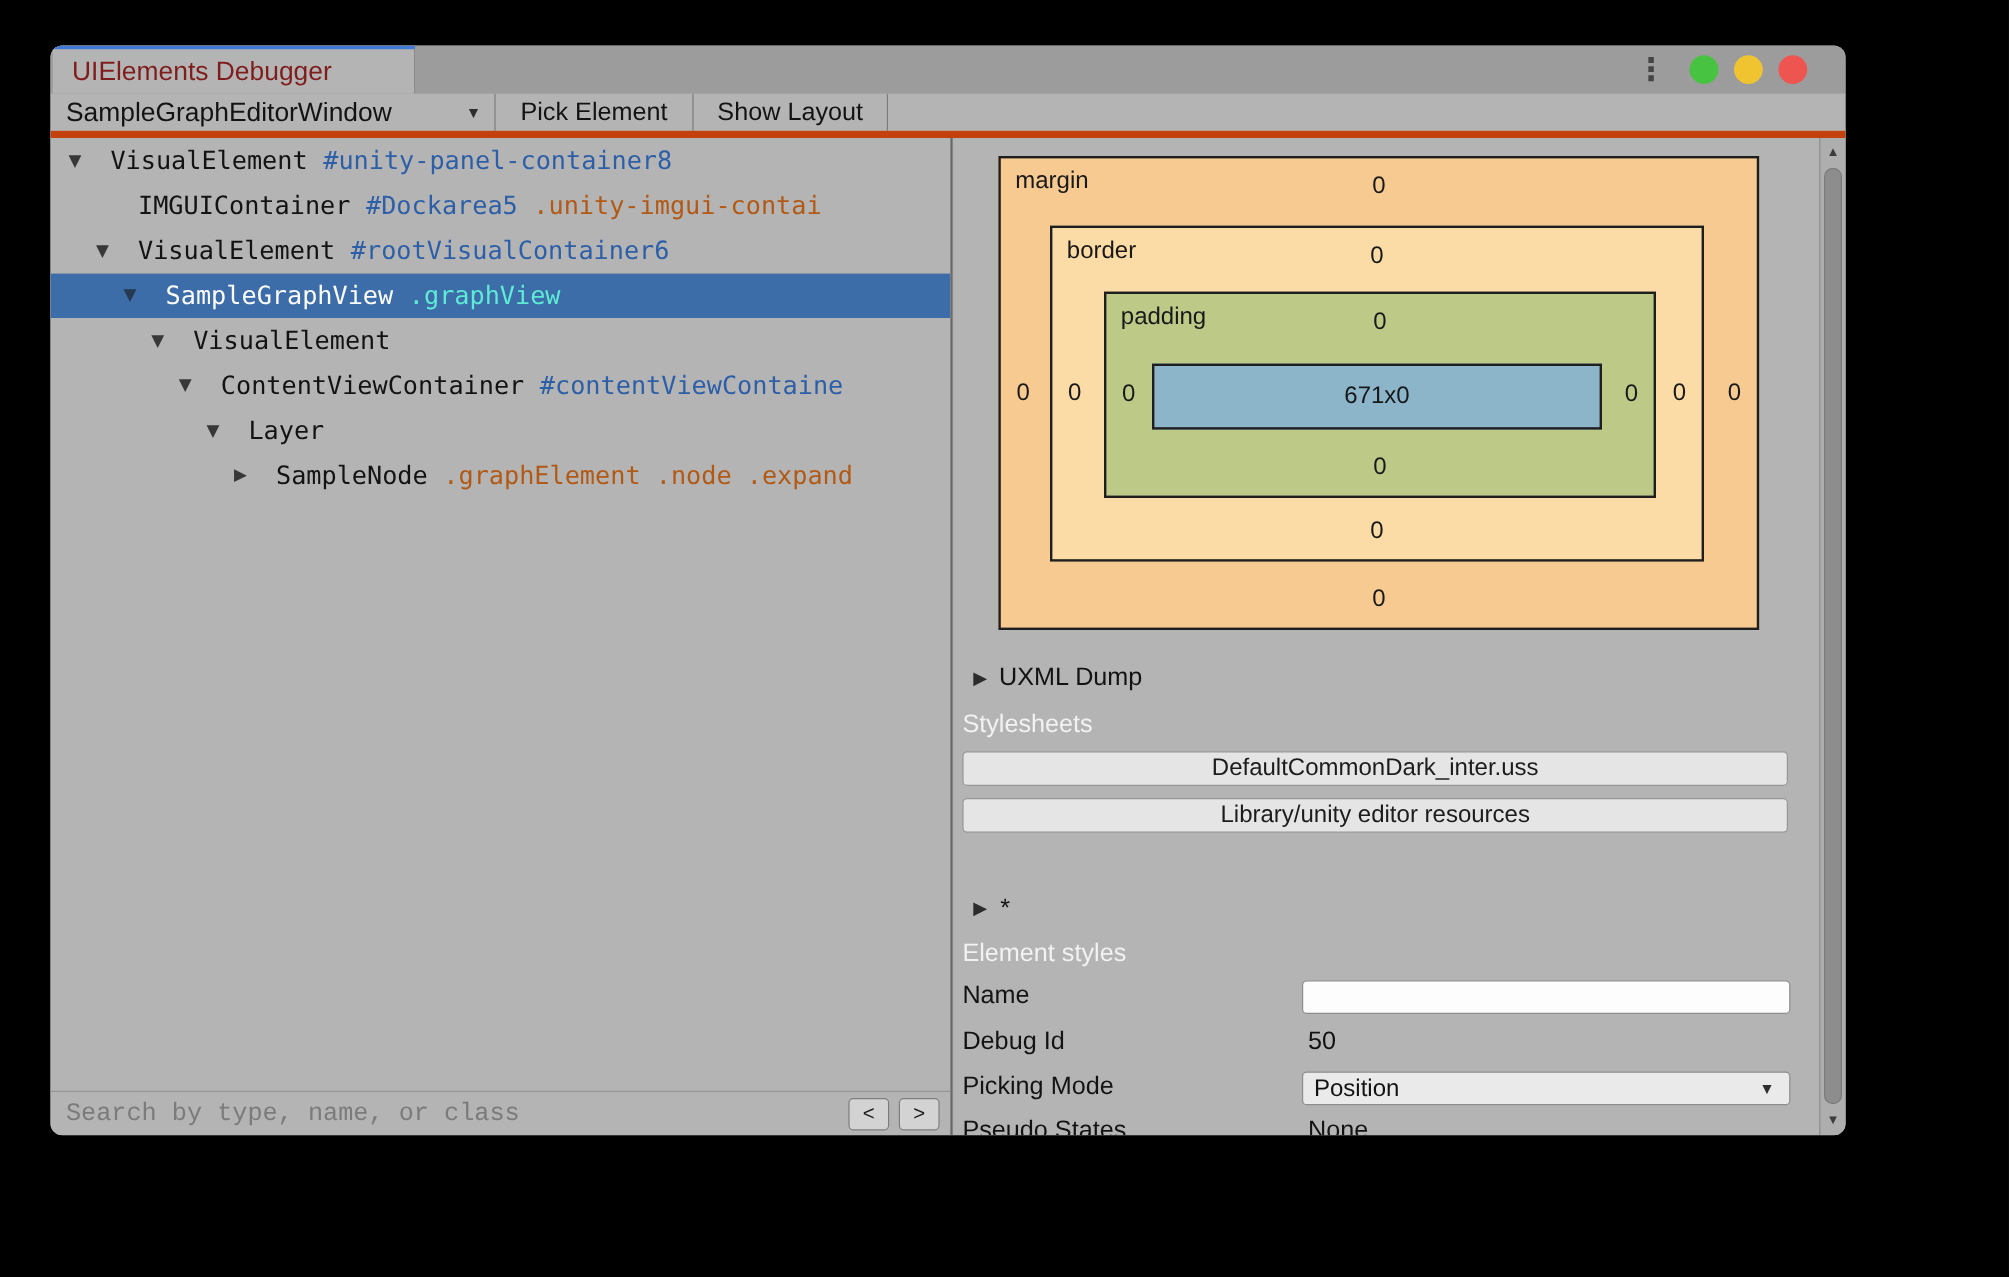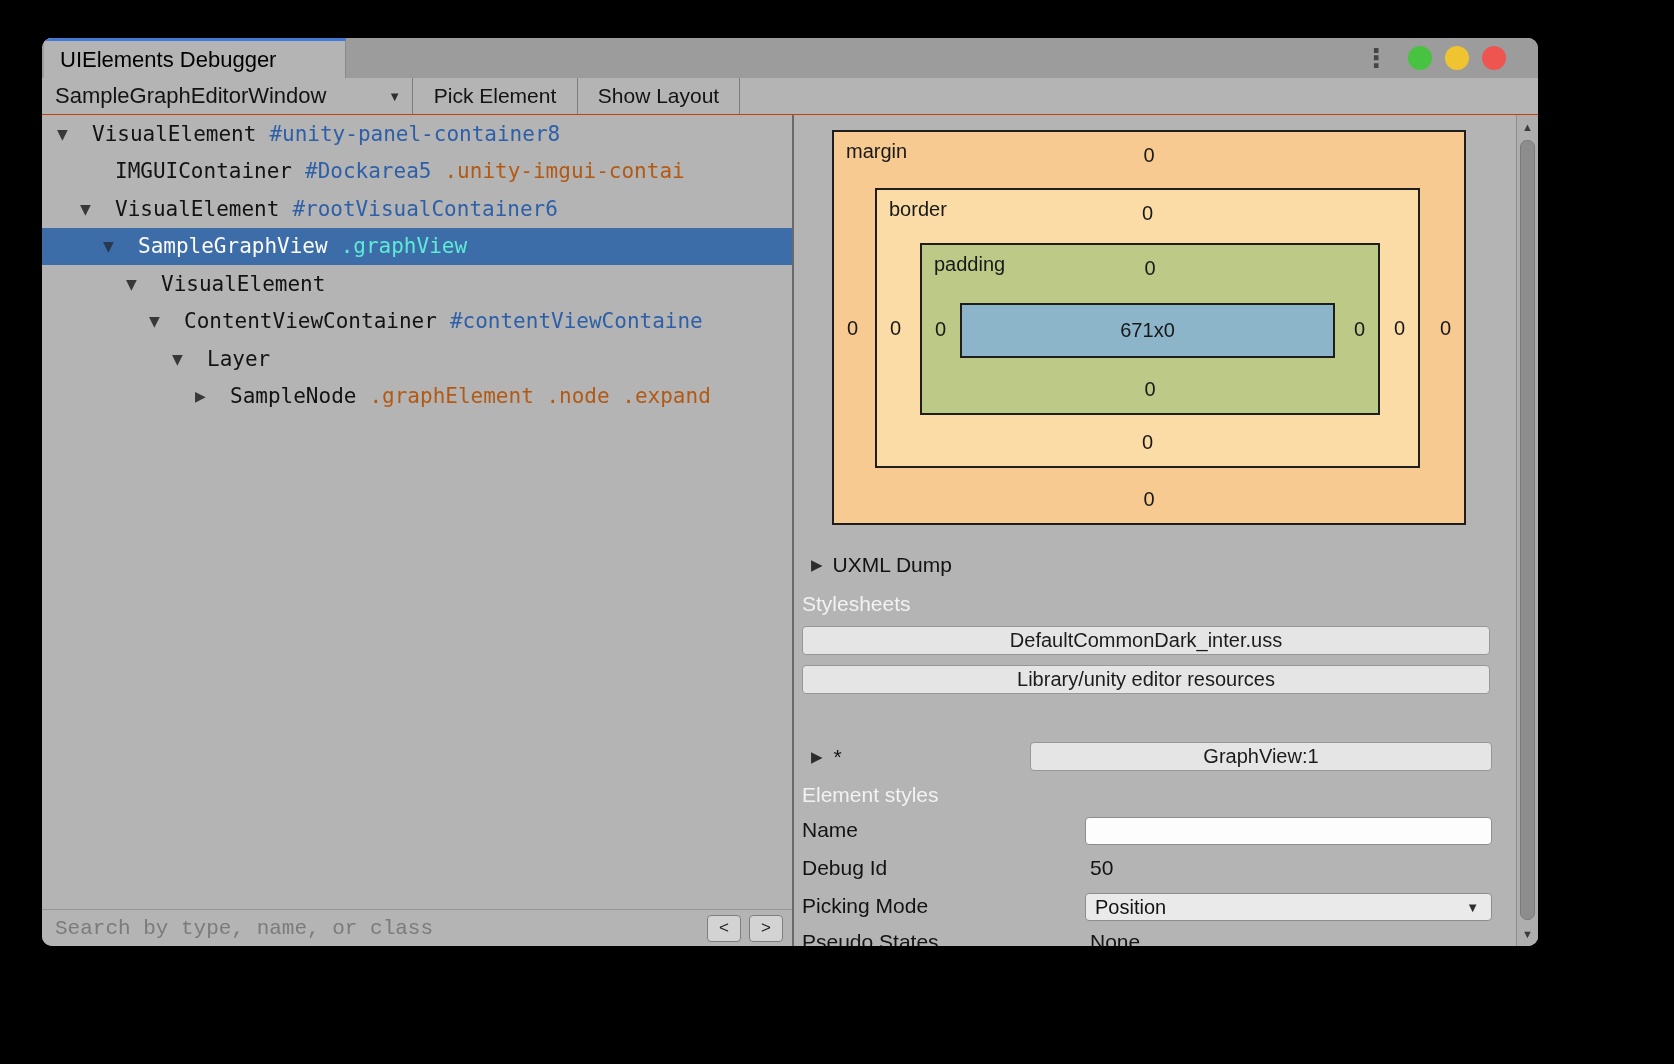--- a/index.html
+++ b/index.html
@@ -3,30 +3,30 @@
 <meta charset="utf-8">
 <style>
   *{margin:0;padding:0;box-sizing:border-box}
   html,body{width:1674px;height:1064px;background:#000;overflow:hidden}
   body{font-family:"Liberation Sans","DejaVu Sans",sans-serif;position:relative}
 
   .window{position:absolute;left:42px;top:38px;width:1496px;height:908px;background:#b4b4b4;border-radius:10px;overflow:hidden}
 
   
   .tabbar{position:relative;height:40px;background:#9c9c9c}
-  .tab{position:absolute;left:2px;top:0;height:40px;width:302px;background:#b4b4b4;border-top:3px solid #4079d8;border-right:1px solid #8a8a8a;display:flex;align-items:center;padding-left:16px;font-size:22px;color:#000000}
+  .tab{position:absolute;left:2px;top:0;height:40px;width:302px;background:#b4b4b4;border-top:3px solid #4079d8;border-right:1px solid #8a8a8a;display:flex;align-items:center;padding-left:16px;font-size:22px;color:#7f1d1d}
   .tabbar-right{position:absolute;right:32px;top:0;height:40px;display:flex;align-items:center;gap:13px}
   .dots{font-size:26px;color:#454545;margin-right:6px;line-height:1;font-weight:bold;cursor:default}
   .light{width:24px;height:24px;border-radius:50%}
   .light.green{background:#47c341}
   .light.yellow{background:#f0c431}
   .light.red{background:#ee5551}
 
   
-  .toolbar{height:37px;display:flex;background:#b4b4b4;border-bottom:1px solid #c2410c;font-size:22px;color:#131313}
+  .toolbar{height:37px;display:flex;background:#b4b4b4;border-bottom:6px solid #c2410c;font-size:22px;color:#131313}
   .tb-cell{display:flex;align-items:center;border-right:1px solid #7d7d7d;height:100%}
   .tb-dropdown{width:371px;justify-content:space-between;padding:0 11px 0 13px}
   .tb-btn{justify-content:center;font-size:21px}
   .tb-pick{width:165px}
   .tb-show{width:162px}
   .dd-arrow{font-size:13px;color:#2e2e2e}
 
   
   .main{display:flex;height:831px}
   .left-panel{width:752px;flex:0 0 752px;border-right:2px solid #696969;display:flex;flex-direction:column;background:#b4b4b4}
@@ -210,21 +210,20 @@
       </div>
 
       <div class="sec-header hdr-stylesheets">Stylesheets</div>
       <div class="pill-btn sheet-1">DefaultCommonDark_inter.uss</div>
       <div class="pill-btn sheet-2">Library/unity editor resources</div>
 
       <div class="sel-left">
         <span class="exp-icon">▶</span>
         <span>*</span>
       </div>
-      <div class="pill-btn sel-btn">GraphView:1</div>
 
       <div class="sec-header hdr-element">Element styles</div>
 
       <div class="fld-label lbl-name">Name</div>
       <input class="name-input" value="" style="">
 
       <div class="fld-label lbl-debug">Debug Id</div>
       <div class="fld-value val-debug">50</div>
 
       <div class="fld-label lbl-pick">Picking Mode</div>

